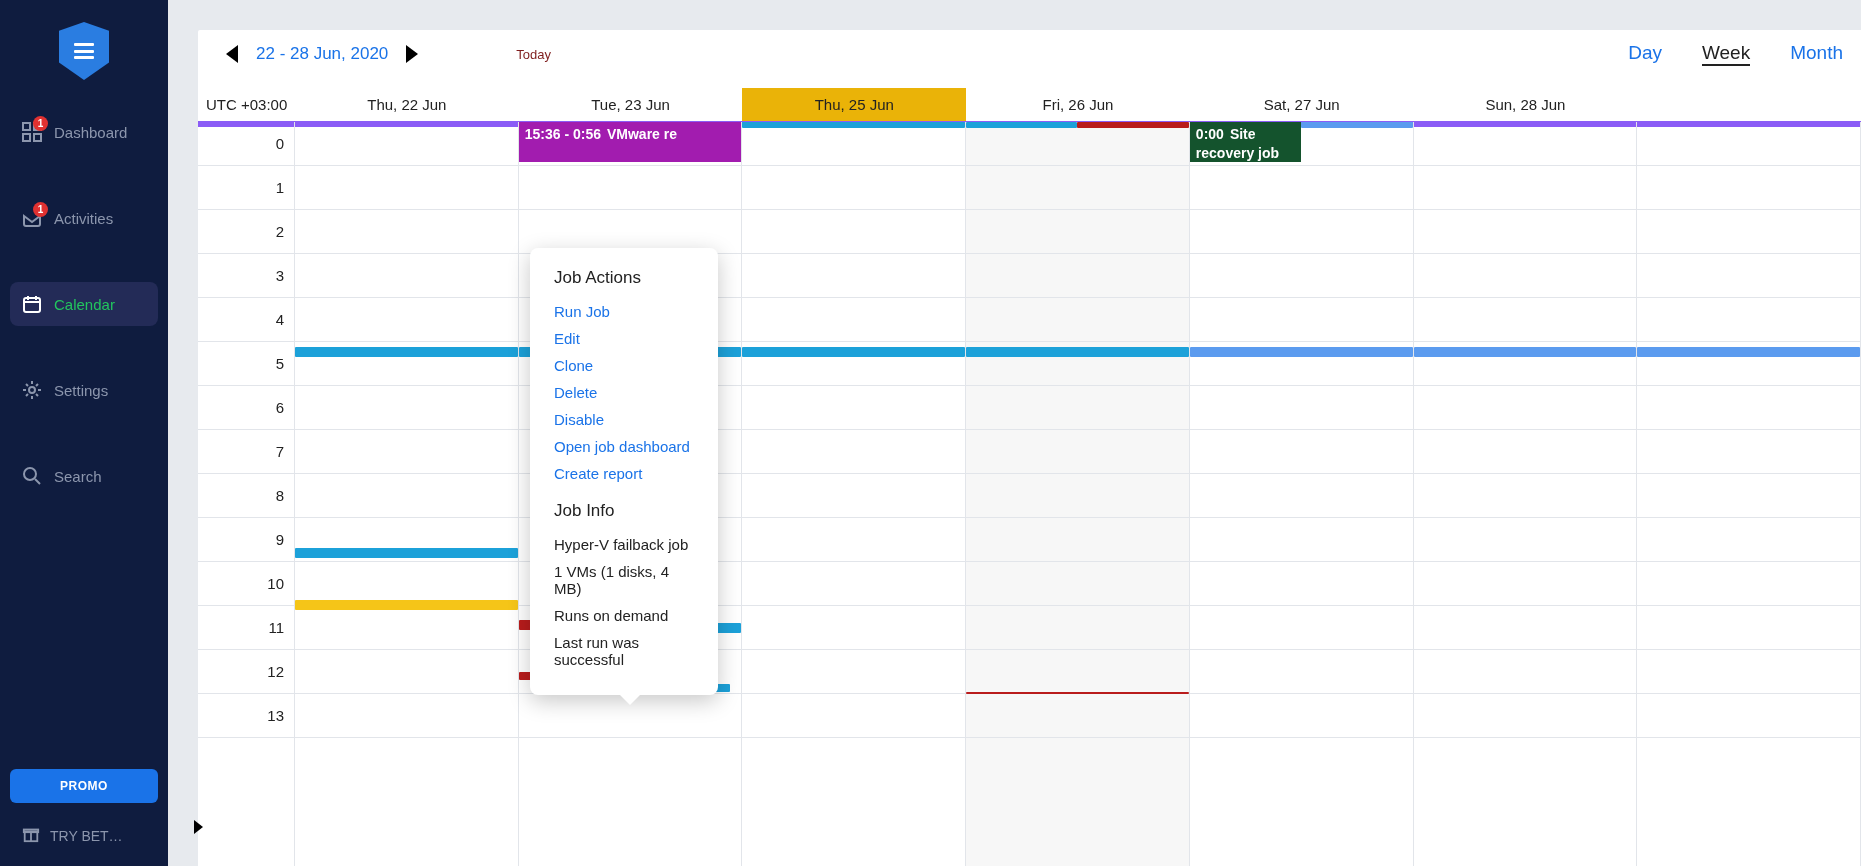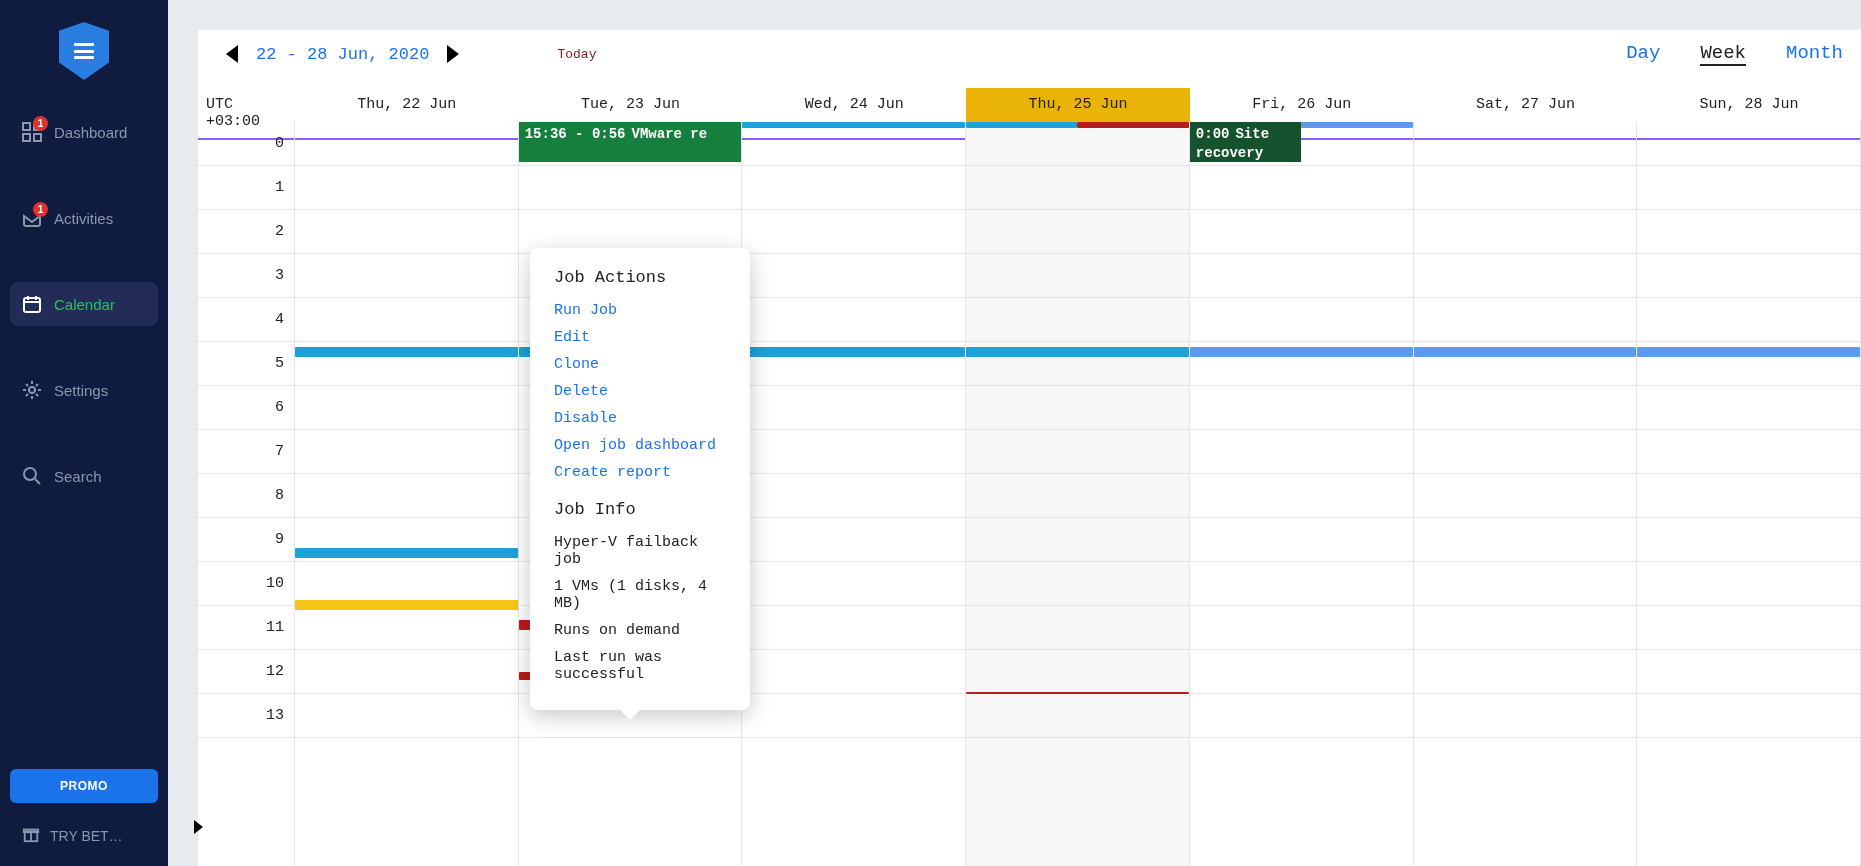--- a/index.html
+++ b/index.html
@@ -36,21 +36,21 @@
   .promo-btn {
     background: #1a73e8; color: #fff; font-weight: 600; font-size: 12px;
     border: none; border-radius: 6px; padding: 10px 0; width: 100%;
     cursor: pointer; margin-bottom: 16px; letter-spacing: .5px;
   }
   .try-beta { display:flex; align-items:center; gap:10px; color:#8c96ad; padding:6px 12px; font-size:14px; }
 
   
   .panel {
     position: absolute; left: 198px; right: 0; top: 30px; bottom: 0;
-    background: #fff; border-top-left-radius: 2px; font-family: Liberation Mono, monospace;
+    background: #fff; border-top-left-radius: 2px;
   }
 
   .toolbar {
     display: flex; align-items: center; padding: 12px 18px 10px 10px;
     color: #1a73e8;
   }
   .nav-arrow { width: 0; height: 0; cursor: pointer; margin: 0 18px;}
   .nav-arrow.left  { border-top:9px solid transparent;border-bottom:9px solid transparent;border-right:12px solid #000;}
   .nav-arrow.right { border-top:9px solid transparent;border-bottom:9px solid transparent;border-left:12px solid #000;}
   .date-range { color:#1a73e8; font-size:17px; }
@@ -59,21 +59,21 @@
   .view-switch span { cursor:pointer; color:#1a73e8; }
   .view-switch span.active { color:#222; border-bottom:2px solid #222; }
 
   
   .cal {
     position: absolute; left:0; right:0; top:58px; bottom:0;
   }
   .day-header {
     display:grid;
     grid-template-columns: 97px repeat(7, 1fr);
-    border-bottom:2px solid #8b5cf6;
+    border-bottom:6px solid #8b5cf6;
     font-size:15px; color:#222;
   }
   .day-header > div {
     text-align:center; padding:8px 0;
   }
   .day-header > div:first-child { text-align:left; padding-left:8px;}
   .day-header .today-col { background:#eab308;}
 
   
   .grid {
@@ -97,29 +97,29 @@
   .c-blue   { background:#1ca1d9;}
   .c-lblue  { background:#5b9bef;}
   .c-red    { background:#b91c1c;}
   .c-yellow { background:#f5c518;}
 
   
   .event-big {
     position:absolute; color:#fff; font-size:14px; font-weight:600;
     padding:3px 6px; overflow:hidden; line-height:1.35;
   }
-  .event-big.blue { background:#15803d;}
+  .event-big.blue { background:#a21caf;}
   .event-big .time { font-weight:700; margin-right:6px;}
   .event-big.lblue { background:#14532d;}
 
   
   .popover {
     position:absolute; background:#fff; border-radius:8px;
     box-shadow:0 6px 22px rgba(0,0,0,.22);
-    padding:20px 24px 22px; width:220px; z-index:50;
+    padding:20px 24px 22px; width:188px; z-index:50;
   }
   .popover::after{
     content:""; position:absolute; bottom:-10px; left:90px;
     border-left:10px solid transparent; border-right:10px solid transparent;
     border-top:10px solid #fff;
   }
   .popover h4 { font-size:17px; font-weight:500; color:#222; margin-bottom:10px;}
   .popover .action { color:#1a73e8; font-size:15px; padding:5px 0; cursor:pointer;}
   .popover .sep { height:14px;}
   .popover .info { color:#222; font-size:15px; padding:5px 0;}
@@ -224,21 +224,20 @@
       <span class="active">Week</span>
       <span>Month</span>
     </div>
   </div>
 
   <div class="cal">
     <div class="day-header">
       <div>UTC +03:00</div>
       <div>Thu, 22 Jun</div>
       <div>Tue, 23 Jun</div>
-      <div>Wed, 24 Jun</div>
       <div class="today-col">Thu, 25 Jun</div>
       <div>Fri, 26 Jun</div>
       <div>Sat, 27 Jun</div>
       <div>Sun, 28 Jun</div>
     </div>
 
     <div class="grid">
       <div class="hours-col">
         <div class="hour-cell">0</div>
         <div class="hour-cell">1</div>

